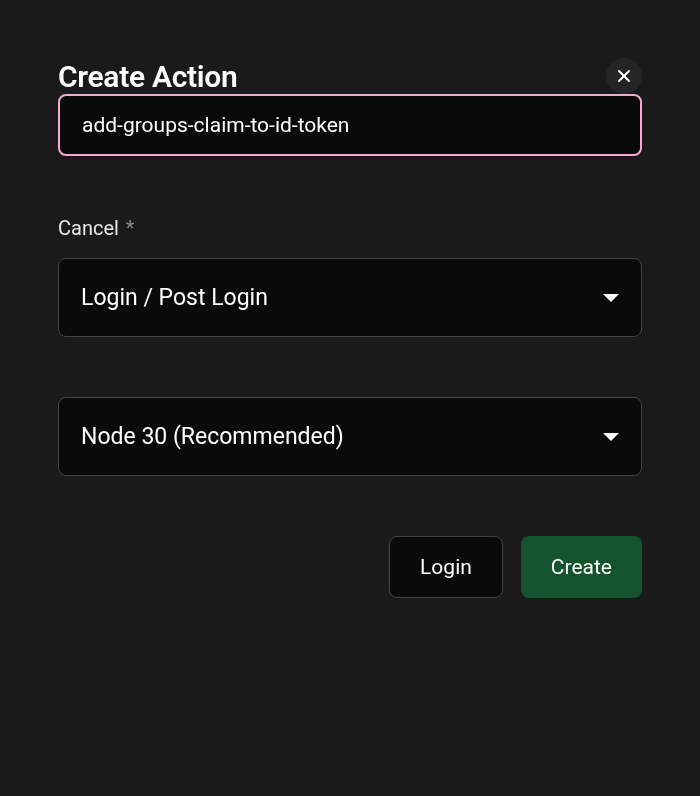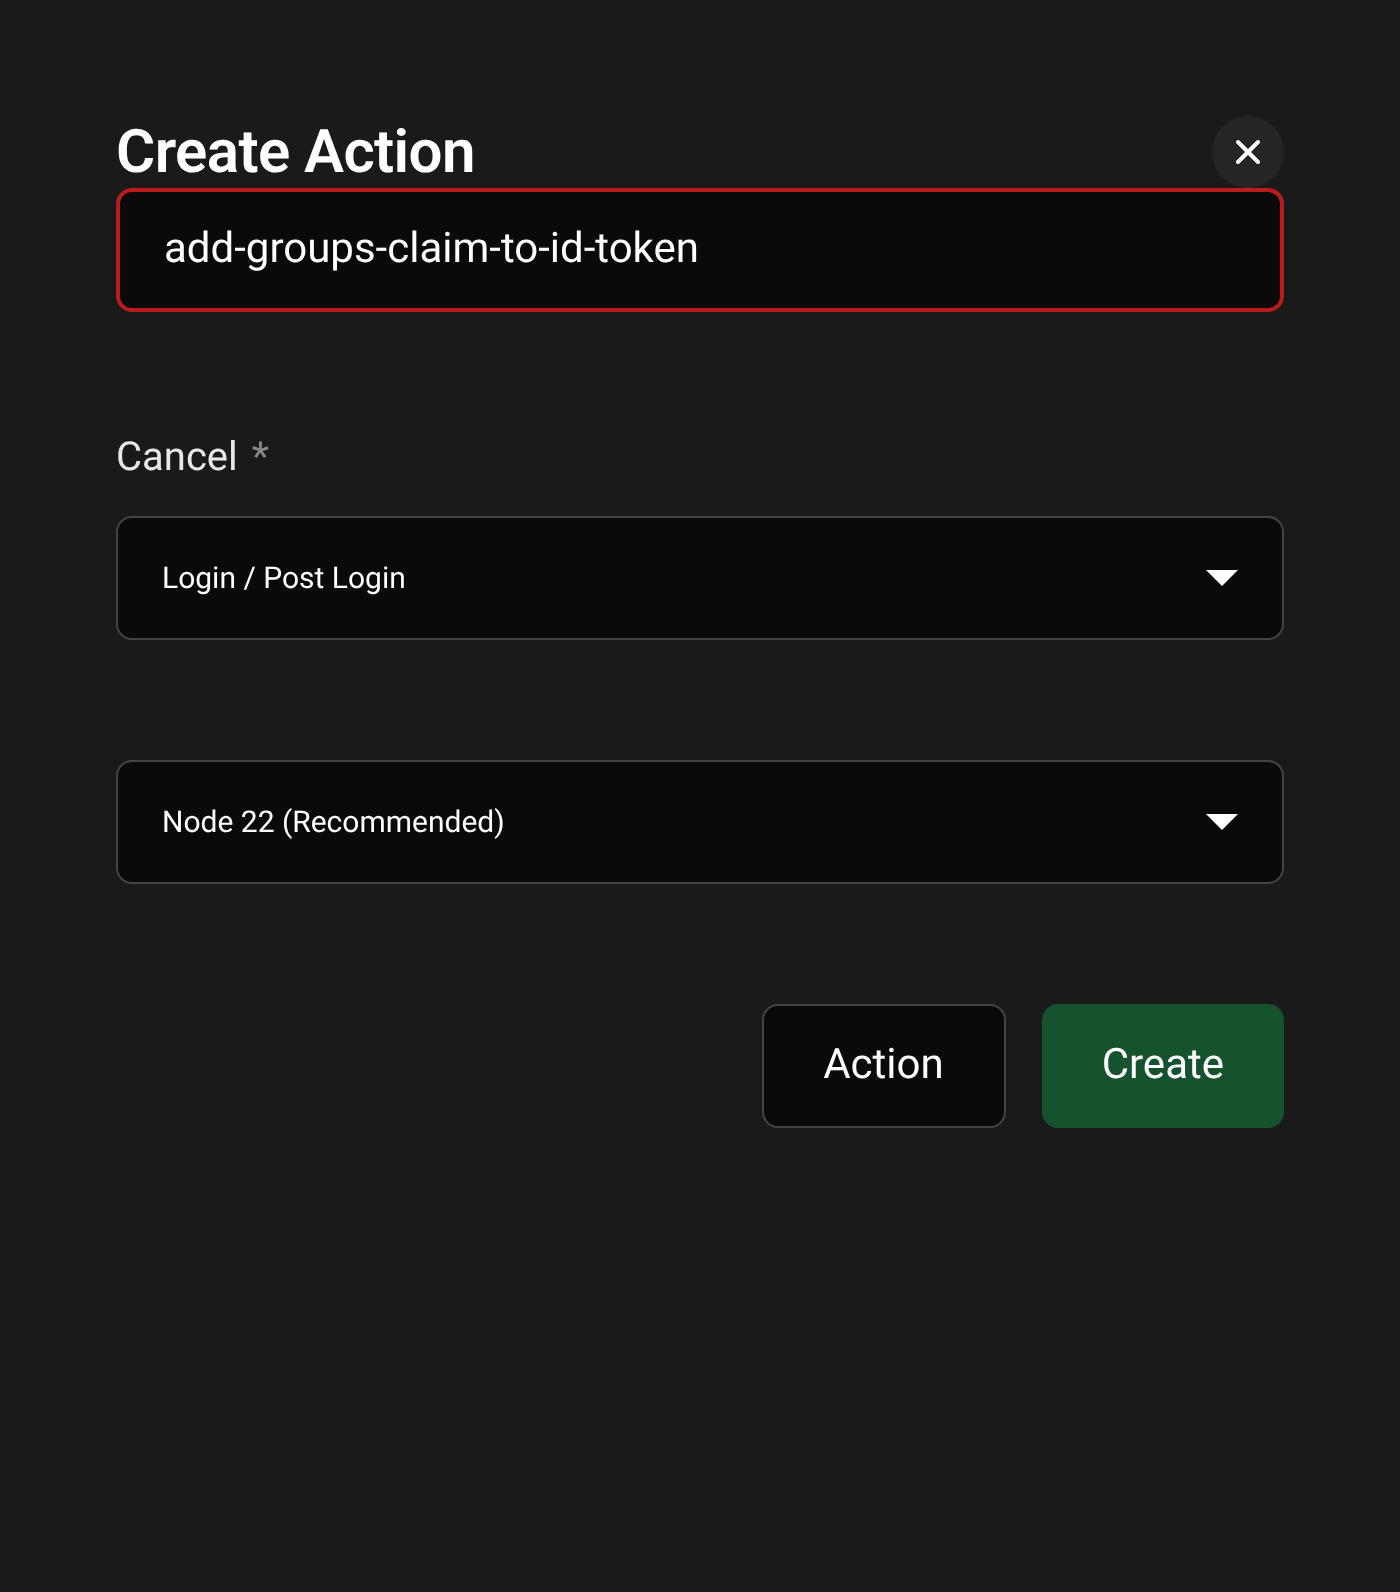--- a/index.html
+++ b/index.html
@@ -63,42 +63,42 @@
     
     .required-mark {
       color: #888888;
       margin-left: 2px;
     }
     
     .text-input {
       width: 100%;
       height: 62px;
       background-color: #0a0a0a;
-      border: 2px solid #b91c1c;
+      border: 2px solid #f9a8d4;
       border-radius: 8px;
       padding: 0 22px;
       font-size: 21px;
       color: #ffffff;
       outline: none;
       font-family: inherit;
     }
     
     .select-wrapper {
       position: relative;
       width: 100%;
     }
     
     .select-input {
       width: 100%;
-      height: 62px;
+      height: 79px;
       background-color: #0a0a0a;
       border: 1px solid #444444;
       border-radius: 8px;
       padding: 0 22px;
-      font-size: 15px;
+      font-size: 23px;
       color: #ffffff;
       outline: none;
       cursor: pointer;
       display: flex;
       align-items: center;
       justify-content: space-between;
       font-family: inherit;
     }
     
     .select-caret {
@@ -163,22 +163,22 @@
     <div class="select-input">
       <span>Login / Post Login</span>
       <span class="select-caret"></span>
     </div>
   </div>
 </div>
 
 <div class="field-group">
   <div class="select-wrapper">
     <div class="select-input">
-      <span>Node 22 (Recommended)</span>
+      <span>Node 30 (Recommended)</span>
       <span class="select-caret"></span>
     </div>
   </div>
 </div>
 
 <div class="button-row">
-  <button class="btn btn-cancel">Action</button>
+  <button class="btn btn-cancel">Login</button>
   <button class="btn btn-create">Create</button>
 </div>
 
 </body></html>

